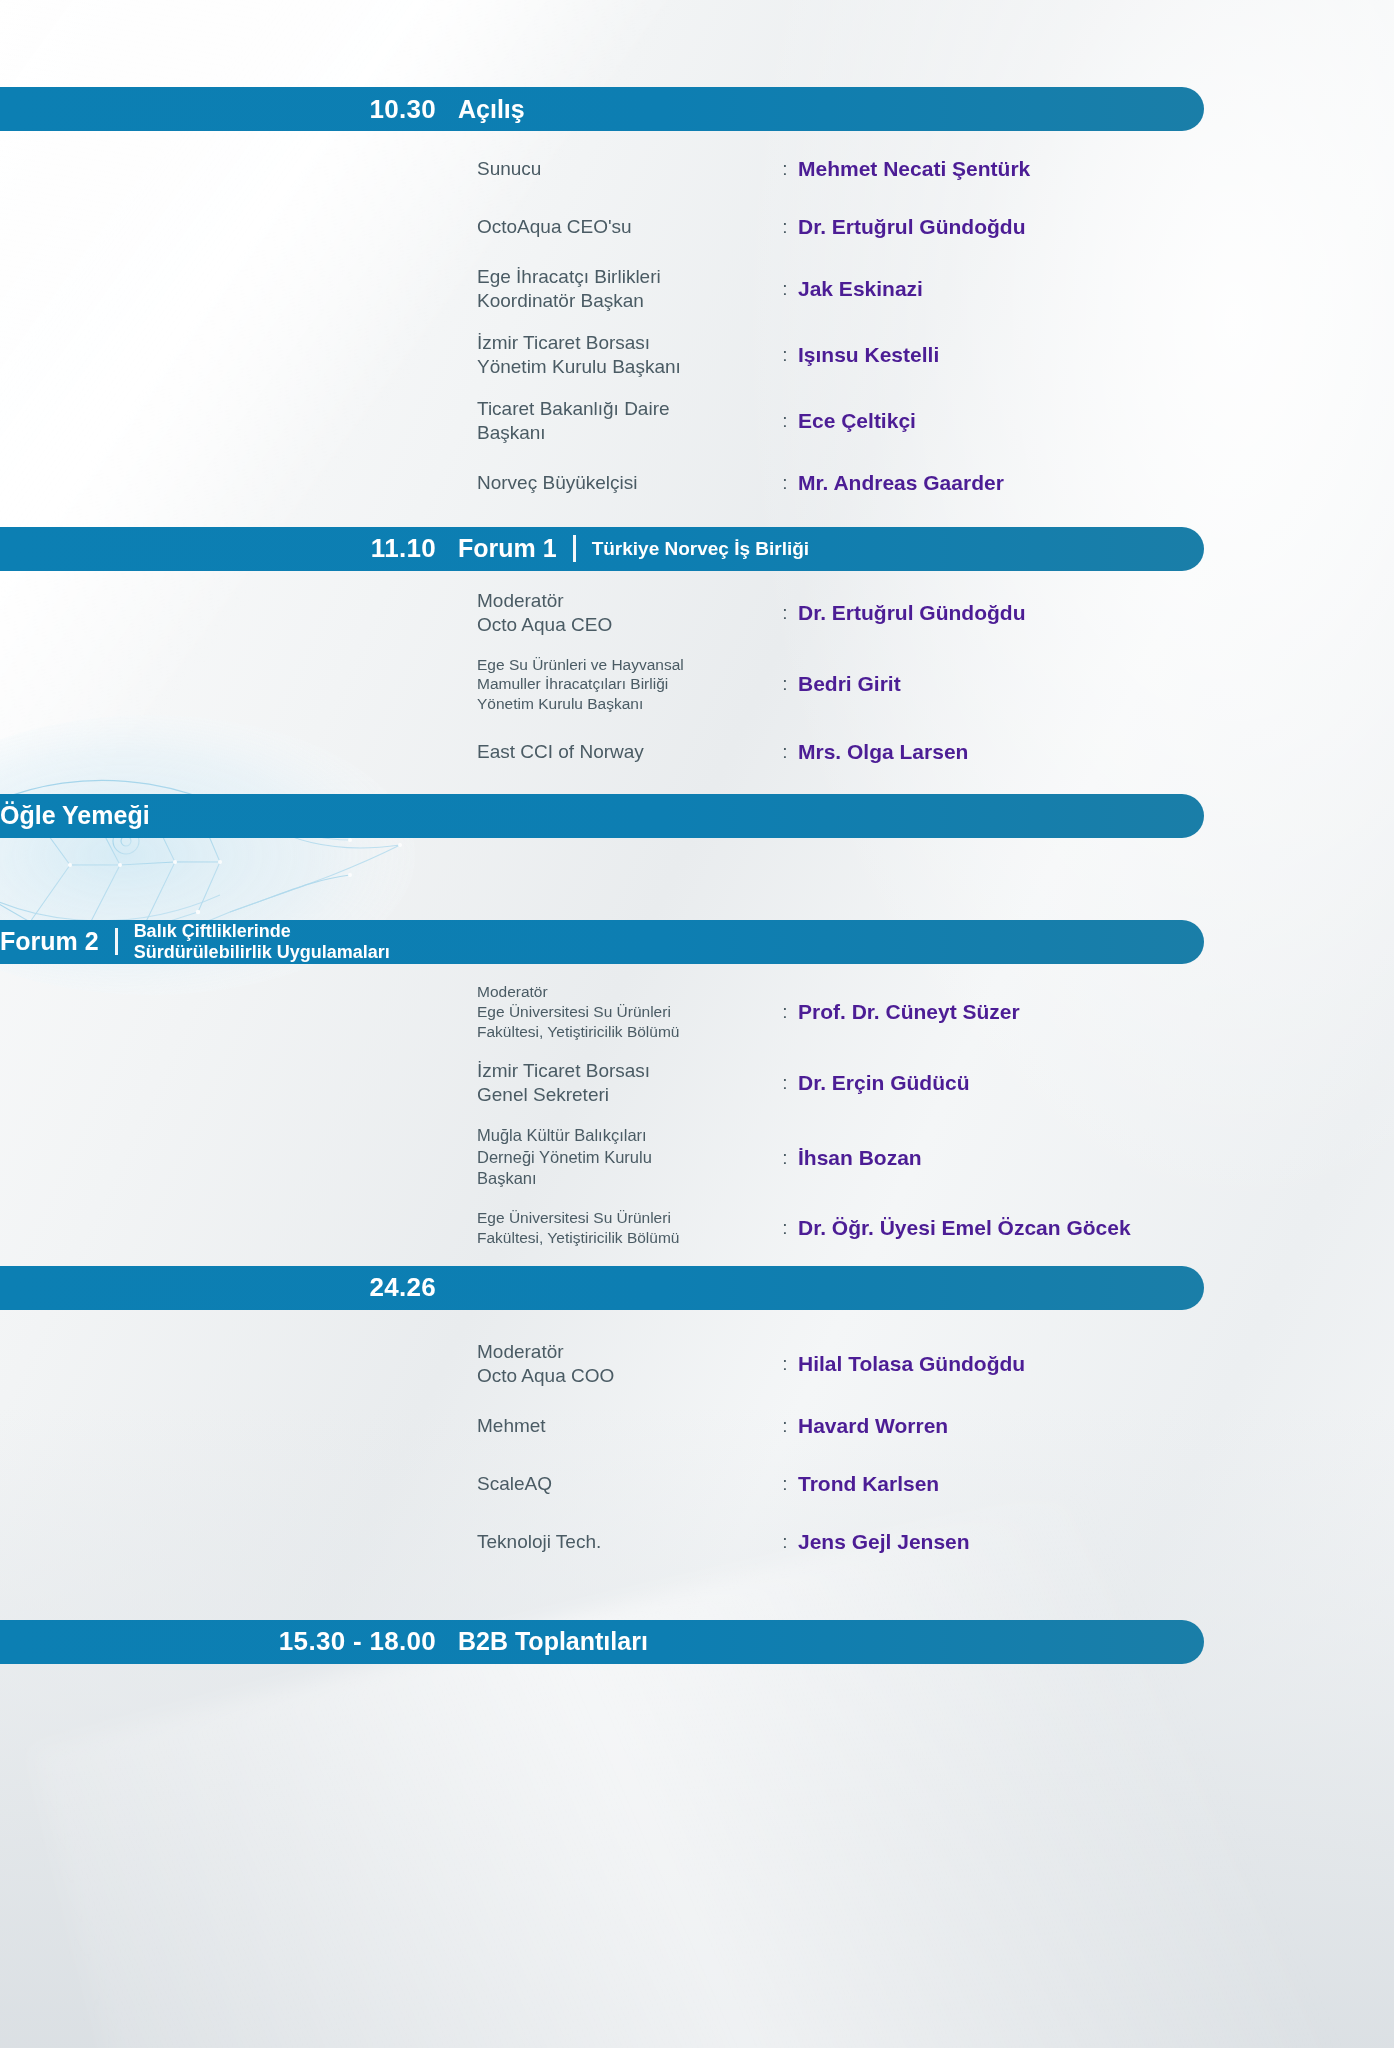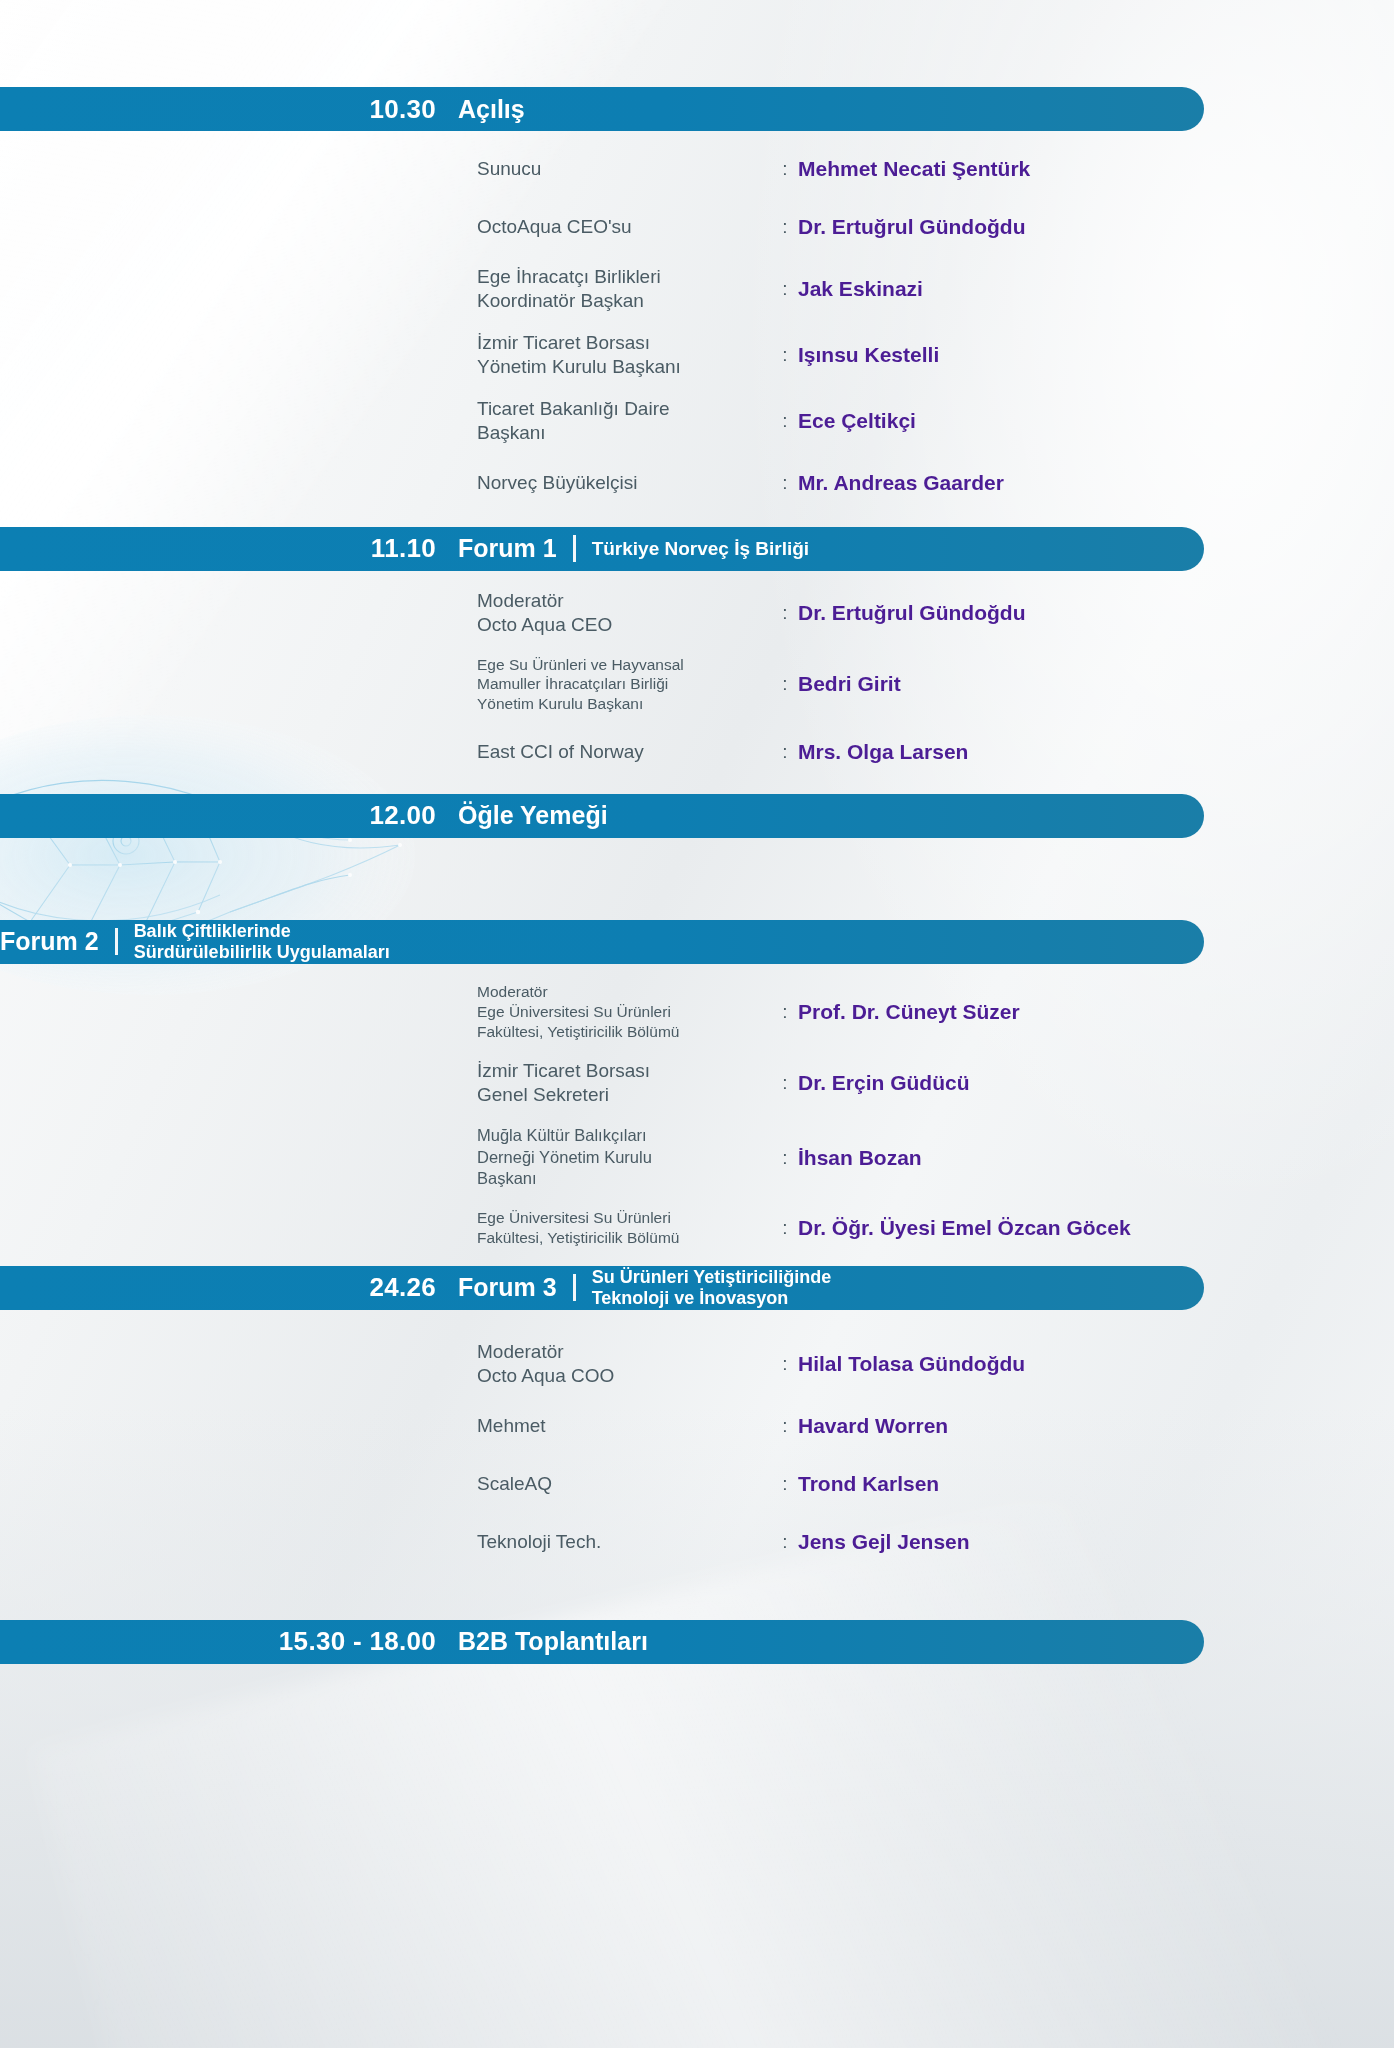--- a/index.html
+++ b/index.html
@@ -300,21 +300,20 @@
     <div class="gap-sm"></div>
     <div class="row">
       <div class="role">East CCI of Norway</div>
       <div class="colon">:</div>
       <div class="name">Mrs. Olga Larsen</div>
     </div>
   </div>
 
   <div style="height:22px"></div>
   <div class="bar">
-    <div class="time">12.00</div>
     <div class="title">
       <span>Öğle Yemeği</span>
     </div>
   </div>
 
   <div class="gap-xl"></div>
   <div class="bar">
     <div class="title">
       <span>Forum 2</span>
       <span class="pipe"></span>
@@ -344,25 +343,20 @@
     <div class="row">
       <div class="role small">Ege Üniversitesi Su Ürünleri<br>Fakültesi, Yetiştiricilik Bölümü</div>
       <div class="colon">:</div>
       <div class="name">Dr. Öğr. Üyesi Emel Özcan Göcek</div>
     </div>
   </div>
 
   <div style="height:18px"></div>
   <div class="bar">
     <div class="time">24.26</div>
-    <div class="title">
-      <span>Forum 3</span>
-      <span class="pipe"></span>
-      <span class="sub">Su Ürünleri Yetiştiriciliğinde<br>Teknoloji ve İnovasyon</span>
-    </div>
   </div>
   <div class="rows">
     <div class="gap-md"></div>
     <div class="row">
       <div class="role">Moderatör<br>Octo Aqua COO</div>
       <div class="colon">:</div>
       <div class="name">Hilal Tolasa Gündoğdu</div>
     </div>
     <div class="gap-sm"></div>
     <div class="row">

